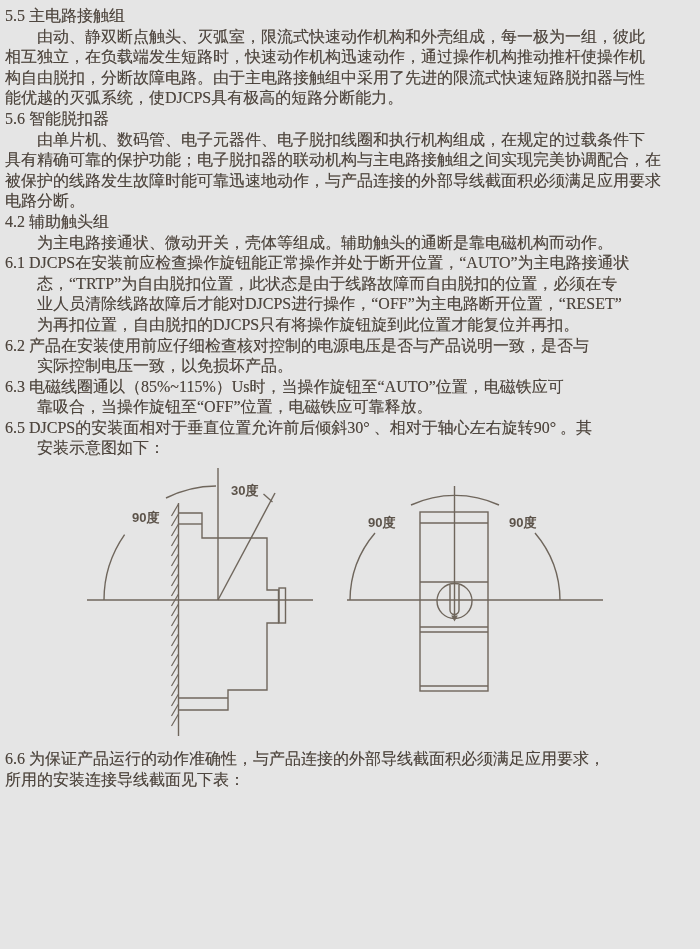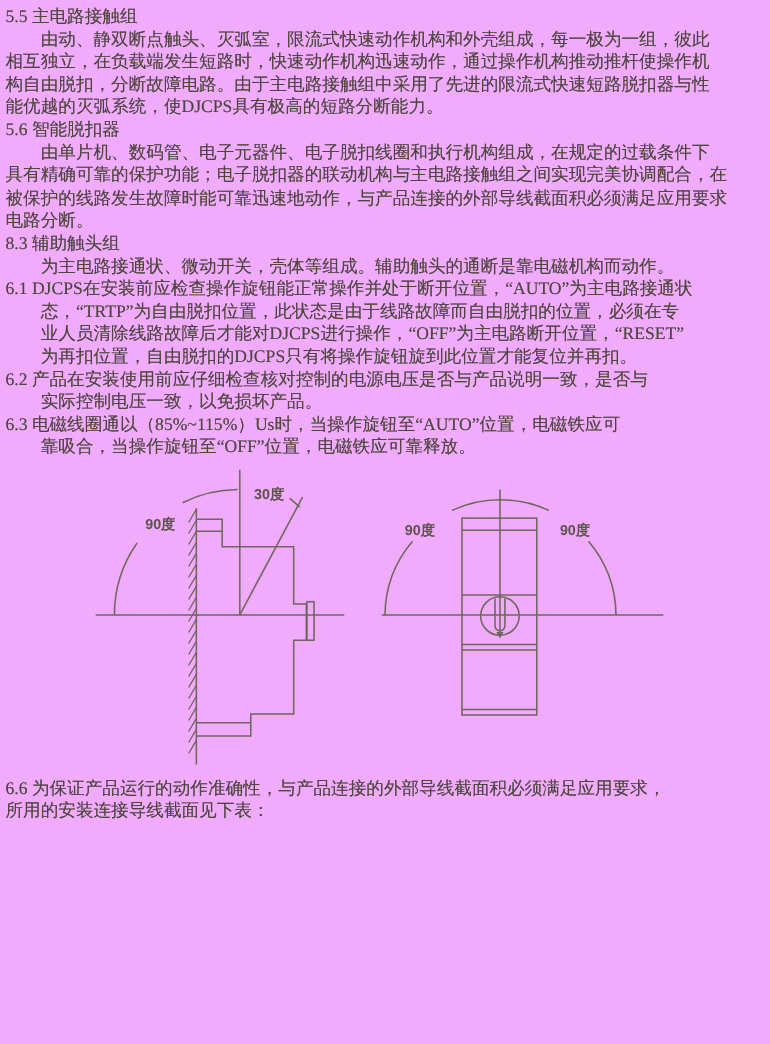--- a/index.html
+++ b/index.html
@@ -1,19 +1,19 @@
 <!DOCTYPE html>
 <html><head>
 <meta charset="utf-8">
 <style>
   html,body{margin:0;padding:0;background:#ffffff;}
   .page{
     position:relative;
     width:700px;height:949px;
-    background:#f0abfc;
+    background:#e5e5e5;
     overflow:hidden;
     font-family:"Liberation Serif","DejaVu Serif",serif;
     color:#4e463f;
     box-sizing:border-box;
     padding:6px 4px 0 5px;
   }
   .txt{
     white-space:pre-line;
     font-size:16px;
     line-height:20.6px;
@@ -50,32 +50,34 @@
 构自由脱扣，分断故障电路。由于主电路接触组中采用了先进的限流式快速短路脱扣器与性
 能优越的灭弧系统，使DJCPS具有极高的短路分断能力。</div>
 
   <div class="txt">5.6 智能脱扣器</div>
   <div class="txt">　　由单片机、数码管、电子元器件、电子脱扣线圈和执行机构组成，在规定的过载条件下
 具有精确可靠的保护功能；电子脱扣器的联动机构与主电路接触组之间实现完美协调配合，在
 被保护的线路发生故障时能可靠迅速地动作，与产品连接的外部导线截面积必须满足应用要求
 电路分断。</div>
 
 
-  <div class="txt">8.3 辅助触头组</div>
+  <div class="txt">4.2 辅助触头组</div>
   <div class="txt">　　为主电路接通状、微动开关，壳体等组成。辅助触头的通断是靠电磁机构而动作。</div>
 
 
   <div class="txt">6.1 DJCPS在安装前应检查操作旋钮能正常操作并处于断开位置，“AUTO”为主电路接通状
 　　态，“TRTP”为自由脱扣位置，此状态是由于线路故障而自由脱扣的位置，必须在专
 　　业人员清除线路故障后才能对DJCPS进行操作，“OFF”为主电路断开位置，“RESET”
 　　为再扣位置，自由脱扣的DJCPS只有将操作旋钮旋到此位置才能复位并再扣。</div>
   <div class="txt">6.2 产品在安装使用前应仔细检查核对控制的电源电压是否与产品说明一致，是否与
 　　实际控制电压一致，以免损坏产品。</div>
   <div class="txt">6.3 电磁线圈通以（85%~115%）Us时，当操作旋钮至“AUTO”位置，电磁铁应可
 　　靠吸合，当操作旋钮至“OFF”位置，电磁铁应可靠释放。</div>
+  <div class="txt">6.5 DJCPS的安装面相对于垂直位置允许前后倾斜30° 、相对于轴心左右旋转90° 。其
+　　安装示意图如下：</div>
 
   <div class="diagram-wrap">
     <svg width="692" height="288" viewBox="0 618 692 288">
 
       <g>
 
         <line class="dline" x1="82" y1="757" x2="308" y2="757"></line>
 
         <line class="dline" x1="173.5" y1="660" x2="173.5" y2="893"></line>
 

